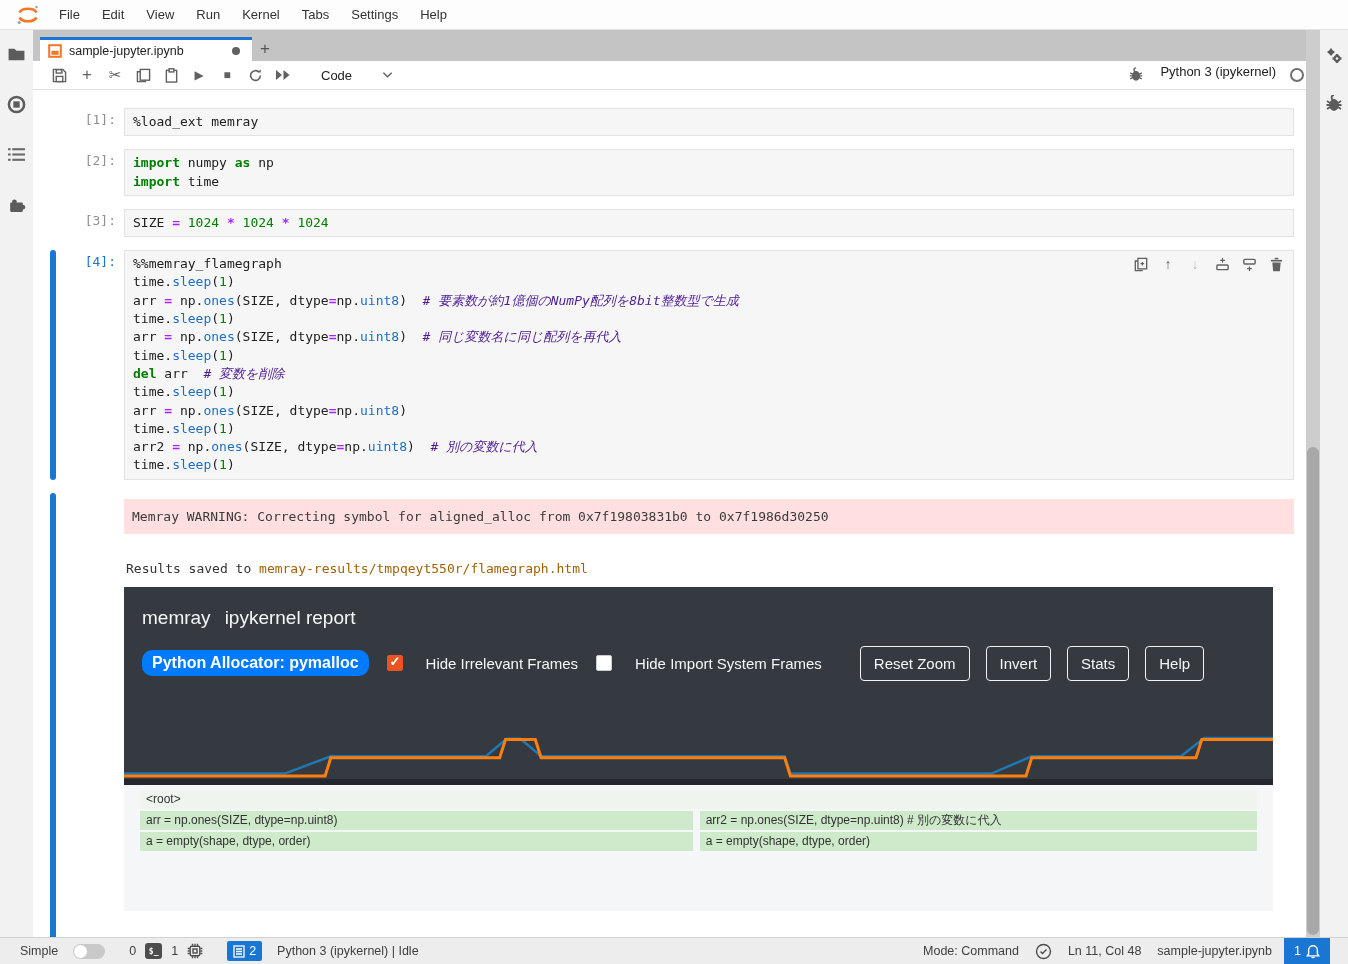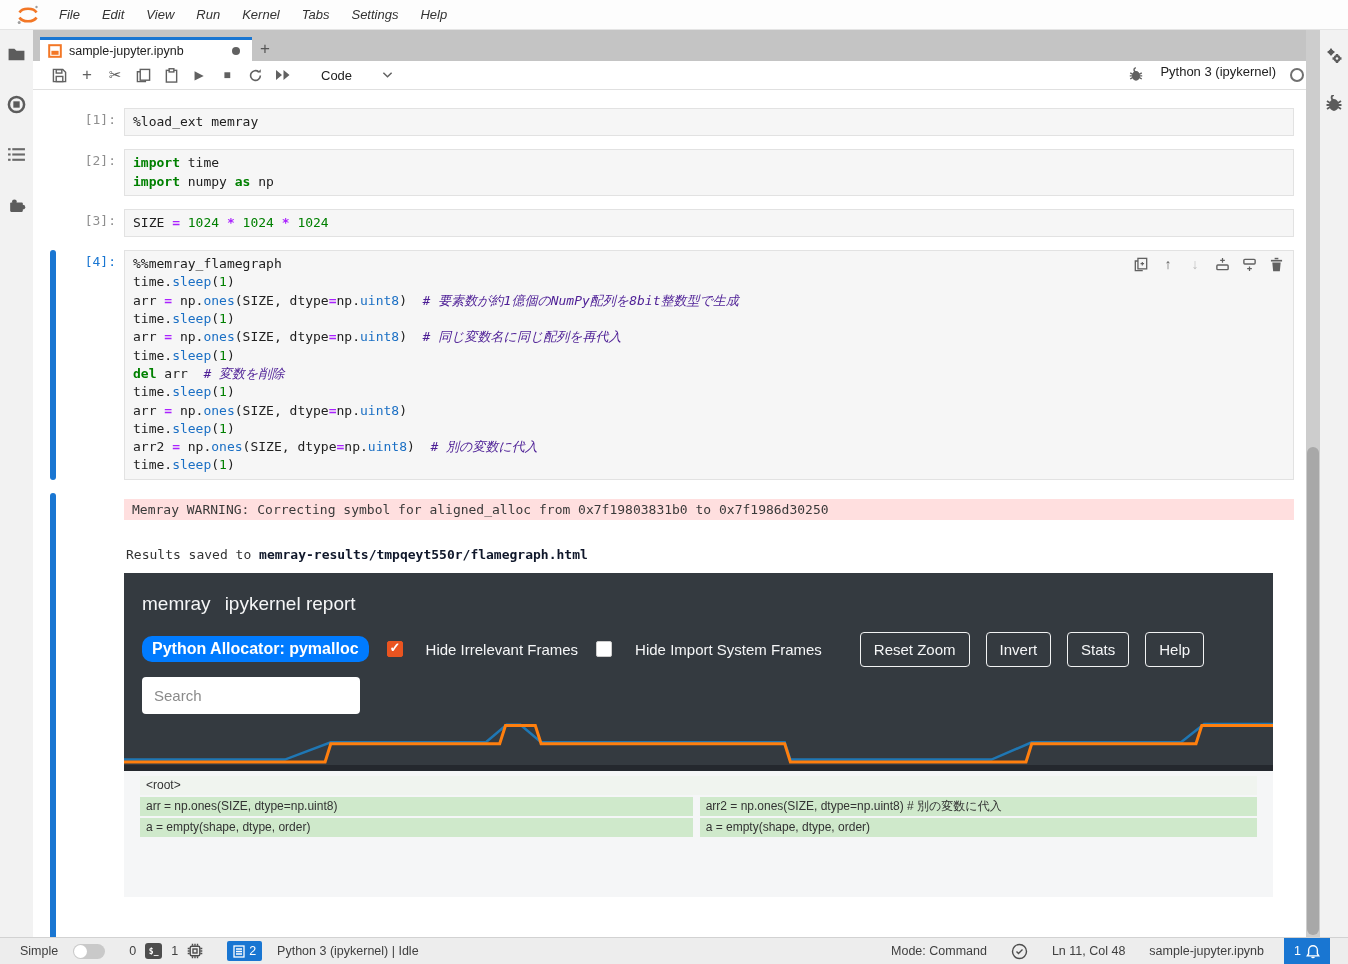--- a/index.html
+++ b/index.html
@@ -1,20 +1,20 @@
 <!DOCTYPE html>
 <html><head>
 <meta charset="utf-8">
 <style>
   * { margin:0; padding:0; box-sizing:border-box; }
   html,body { width:1348px; height:964px; font-family:"Liberation Sans",sans-serif; background:#fff; overflow:hidden; }
   #app { position:relative; width:1348px; height:964px; background:#fff; }
 
   
-  .menubar { position:absolute; left:0; top:0; width:1348px; height:30px; background:#fdfdfd; border-bottom:1px solid #e4e4e4; display:flex; align-items:center;font-style:italic; }
+  .menubar { position:absolute; left:0; top:0; width:1348px; height:30px; background:#fdfdfd; border-bottom:1px solid #e4e4e4; display:flex; align-items:center; }
   .jlogo { width:24px; height:24px; margin:0 8px 0 16px; }
   .menu-item { padding:0 11px; font-size:13px; color:#333; line-height:30px; cursor:default; }
 
   
   .sidebar-left { position:absolute; left:0; top:30px; bottom:27px; width:33px; background:#f2f2f2; display:flex; flex-direction:column; align-items:center; padding-top:14px; gap:30px; }
   .sidebar-right { position:absolute; right:0; top:30px; bottom:27px; width:28px; background:#f2f2f2; display:flex; flex-direction:column; align-items:center; padding-top:16px; gap:28px; }
   .side-icon { width:20px; height:20px; display:flex; align-items:center; justify-content:center; }
 
   
   .dock { position:absolute; left:33px; right:28px; top:30px; bottom:27px; background:#c4c4c4; display:flex; flex-direction:column; }
@@ -47,23 +47,23 @@
   .tk-num { color:#008000; }
   .tk-fn { color:#1a6fc4; }
   .tk-cm { color:#4c1d95; font-style:italic; }
   .celltools { position:absolute; top:4px; right:8px; display:flex; gap:9px; align-items:center; }
   .celltools .ct { width:18px; height:18px; display:flex; align-items:center; justify-content:center; color:#616161; font-size:14px; }
   .ct.dim { color:#bdbdbd; }
 
   .outputrow { display:flex; }
   .out-spacer { width:64px; margin-right:4px; }
   .outcontent { flex:1; padding-bottom:60px; }
-  .warnbar { background:#ffdfdf; font-family:"DejaVu Sans Mono",monospace; font-size:13px; color:#3a3a3a; padding:3px 8px; margin-top:6px; }
+  .warnbar { background:#ffdfdf; font-family:"DejaVu Sans Mono",monospace; font-size:13px; color:#3a3a3a; padding:10px 8px; margin-top:6px; }
   .results-line { font-family:"DejaVu Sans Mono",monospace; font-size:13px; color:#333; margin:27px 0 11px 2px; }
-  .results-link { font-weight:bold; color:#0f172a; }
+  .results-link { font-weight:normal; color:#a16207; }
 
   
   .report { width:1149px; margin-top:6px; }
   .report-dark { position:relative; height:198px; background:#343a40; overflow:hidden; padding:20px 18px 16px; }
   .report-title { color:#f5f6f7; font-size:19px; display:flex; gap:14px; }
   .report-controls { display:flex; align-items:center; margin-top:17px; gap:12px; }
   .alloc-badge { background:#007bff; color:#fff; font-size:16px; font-weight:bold; padding:4px 10px; border-radius:10px; white-space:nowrap; }
   .chk { display:flex; align-items:center; gap:23px; color:#f5f6f7; font-size:15px; margin-left:6px; }
   .box { width:16px; height:16px; border-radius:2px; background:#fff; border:1px solid #ccc; position:relative; }
   .box.checked { background:#e95420; border-color:#e95420; }
@@ -81,21 +81,21 @@
   .flame-bar { height:19px; line-height:19px; background:#cfe9cb; font-size:12px; color:#333; padding-left:6px; white-space:nowrap; overflow:hidden; }
   .flame-bar.root { background:#f0f4ef; width:100%; }
 
   
   .statusbar { position:absolute; left:0; right:0; bottom:0; height:27px; background:#ededed; border-top:1px solid #d2d2d2; display:flex; align-items:center; font-size:12.5px; color:#404040; padding-left:20px; }
   .sb-group { display:flex; align-items:center; gap:9px; }
   .toggle { width:32px; height:15px; background:#c9c9c9; border-radius:8px; position:relative; margin-left:6px; }
   .toggle-knob { position:absolute; left:1px; top:1px; width:13px; height:13px; background:#fff; border-radius:50%; }
   .term-badge { width:17px; height:16px; background:#4d4d4d; border-radius:3px; color:#fff; font-family:"DejaVu Sans Mono",monospace; font-size:8px; font-weight:bold; display:flex; align-items:center; justify-content:center; }
   .nb-badge { height:20px; background:#1976d2; border-radius:2px; color:#fff; display:flex; align-items:center; gap:4px; padding:0 6px; font-size:12.5px; }
-  .sb-right { margin-left:auto; display:flex; align-items:center; gap:24px; }
+  .sb-right { margin-left:auto; display:flex; align-items:center; gap:16px; }
   .notif-badge { width:46px; height:27px; background:#1976d2; color:#fff; display:flex; align-items:center; justify-content:center; gap:5px; font-size:12.5px; margin-left:-4px; margin-right:18px; }
   .sb-left-gap { margin-left:24px; }
 </style>
 </head>
 <body>
 
 <div id="app">
 
   <div class="menubar">
     <svg class="jlogo" viewBox="0 0 24 24">
@@ -244,21 +244,21 @@
         <div class="prompt">[1]:</div>
         <div class="editor">
             <div class="code"><div class="cm-line"><span class="tk-plain">%load_ext memray</span></div></div>
           </div>
       </div>
 
       <div class="cellrow">
         <div class="collapser"></div>
         <div class="prompt">[2]:</div>
         <div class="editor">
-            <div class="code"><div class="cm-line"><span class="tk-kw">import</span><span class="tk-plain"> time</span></div><div class="cm-line"><span class="tk-kw">import</span><span class="tk-plain"> numpy </span><span class="tk-kw">as</span><span class="tk-plain"> np</span></div></div>
+            <div class="code"><div class="cm-line"><span class="tk-kw">import</span><span class="tk-plain"> numpy </span><span class="tk-kw">as</span><span class="tk-plain"> np</span></div><div class="cm-line"><span class="tk-kw">import</span><span class="tk-plain"> time</span></div></div>
           </div>
       </div>
 
       <div class="cellrow">
         <div class="collapser"></div>
         <div class="prompt">[3]:</div>
         <div class="editor">
             <div class="code"><div class="cm-line"><span class="tk-plain">SIZE </span><span class="tk-op">=</span><span class="tk-plain"> </span><span class="tk-num">1024</span><span class="tk-plain"> </span><span class="tk-op">*</span><span class="tk-plain"> </span><span class="tk-num">1024</span><span class="tk-plain"> </span><span class="tk-op">*</span><span class="tk-plain"> </span><span class="tk-num">1024</span></div></div>
           </div>
       </div>
@@ -326,23 +326,20 @@
                   <span class="box"></span>
                   <span>Hide Import System Frames</span>
                 </span>
                 <div class="report-buttons" id="report-buttons">
                     <button class="report-btn">Reset Zoom</button>
                     <button class="report-btn">Invert</button>
                     <button class="report-btn">Stats</button>
                     <button class="report-btn">Help</button>
                   </div>
               </div>
-              <div class="search-row">
-                <input class="search-input" type="text" placeholder="Search" style="">
-              </div>
               <svg id="mem-chart" viewBox="0 0 1149 50" preserveAspectRatio="none">
                   <polyline points="0.0,44.6 160.9,44.6 206.8,27.3 361.9,27.3 382.6,9.7 396.4,9.7 417.1,27.3 660.7,27.3 666.4,44.6 867.5,44.6 907.7,27.3 1057.1,27.3 1080.1,9.1 1149.0,9.1" fill="none" stroke="#1f77b4" stroke-width="2.5"></polyline>
                   <polyline points="0.0,47.0 201.1,47.0 206.8,28.8 375.7,28.8 381.5,10.6 411.3,10.6 417.1,28.8 660.7,28.8 666.4,47.0 902.0,47.0 907.7,28.8 1072.0,28.8 1077.8,10.6 1149.0,10.6" fill="none" stroke="#ff7f0e" stroke-width="3"></polyline>
                 </svg>
               <div class="chart-band"></div>
             </div>
             <div class="flame-area">
               <div id="flame-rows">
                   <div class="flame-row">
                     <div class="flame-bar root">&lt;root&gt;</div>

